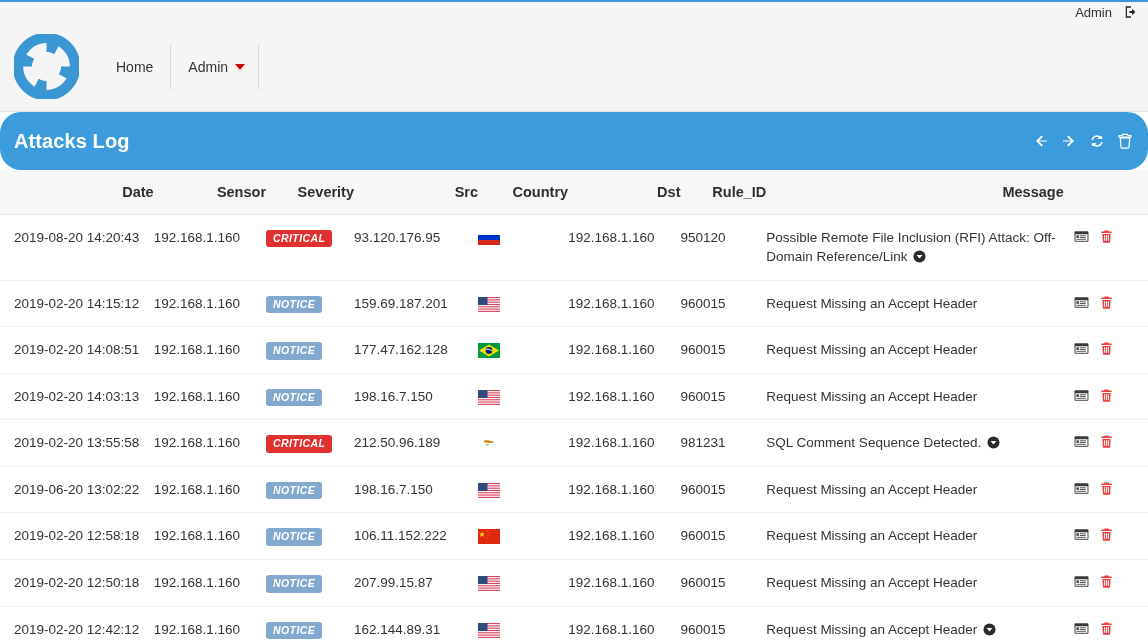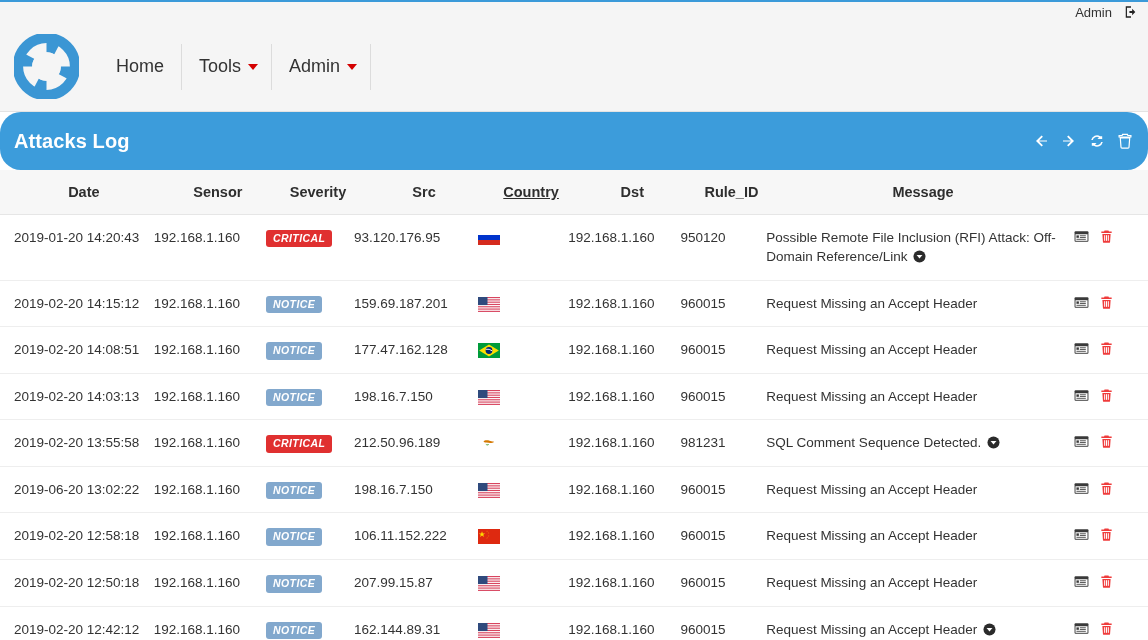--- a/index.html
+++ b/index.html
@@ -49,21 +49,21 @@
   }
   .nav-items {
     display: flex;
     align-items: stretch;
     height: 46px;
   }
   .nav-item {
     display: flex;
     align-items: center;
     padding: 0 17px;
-    font-size: 18px;
+    font-size: 14px;
     color: #333;
     cursor: pointer;
     border-right: 1px solid #dcdcdc;
     white-space: nowrap;
   }
   .nav-item:first-child { border-left: none; }
   .nav-item.has-caret { padding-right: 13px; }
   .caret {
     display: inline-block;
     margin-left: 7px;
@@ -102,42 +102,42 @@
 
   
   table.log-table {
     width: 1148px;
     border-collapse: collapse;
     table-layout: fixed;
     font-size: 13.5px;
   }
   table.log-table thead th {
     background: #f7f7f7;
-    text-align: center;
+    text-align: right;
     font-weight: bold;
     font-size: 14.5px;
     color: #2e2e2e;
     padding: 12px 0 12px 16px;
     height: 44px;
     border-bottom: 1px solid #e6e6e6;
     vertical-align: middle;
   }
   table.log-table tbody td {
     padding: 13px 0;
     border-bottom: 1px solid #eeeeee;
     vertical-align: top;
     color: #333333;
     line-height: 1.45;
   }
   
   .c-date    { width: 145px; padding-left: 14px !important; }
   .c-sensor  { width: 106px; }
   .c-sev     { width: 83px; }
   .c-src     { width: 117px; }
-  .c-country { width: 85px; text-decoration: underline; }
+  .c-country { width: 85px; }
   .c-dst     { width: 106px; margin-top: 36px; }
   .c-rule    { width: 81px; }
   .c-msg     { width: 290px; padding-right: 10px !important; }
   .c-act     { width: 70px; }
 
   thead .c-date { padding-left: 14px; }
 
   
   .badge {
     display: inline-block;
@@ -205,24 +205,20 @@
         <path d="M94 50 A44 44 0 0 1 88 72 L69 62 A22 22 0 0 0 72 50 Z"></path>
         <path d="M50 94 A44 44 0 0 1 28 88 L38 69 A22 22 0 0 0 50 72 Z"></path>
         <path d="M6 50 A44 44 0 0 1 12 28 L31 38 A22 22 0 0 0 28 50 Z"></path>
       </g>
       <circle cx="50" cy="50" r="22" fill="#f5f5f5"></circle>
     </svg>
   </div>
   <div class="nav-items">
     <div class="nav-item">
       <span>Home</span>
-    </div>
-    <div class="nav-item has-caret">
-      <span>Tools</span>
-      <span class="caret"></span>
     </div>
     <div class="nav-item has-caret">
       <span>Admin</span>
       <span class="caret"></span>
     </div>
   </div>
 </div>
 
 <div class="page-header">
   <div class="page-title">Attacks Log</div>
@@ -260,21 +256,21 @@
       <th class="c-src">Src</th>
       <th class="c-country">Country</th>
       <th class="c-dst">Dst</th>
       <th class="c-rule">Rule_ID</th>
       <th class="c-msg">Message</th>
       <th class="c-act"></th>
     </tr>
   </thead>
   <tbody id="log-body">
       <tr>
-        <td class="c-date">2019-01-20 14:20:43</td>
+        <td class="c-date">2019-08-20 14:20:43</td>
         <td class="c-sensor">192.168.1.160</td>
         <td class="c-sev"><span class="badge critical">CRITICAL</span></td>
         <td class="c-src">93.120.176.95</td>
         <td class="c-country"><span class="flag" title="Russia"><svg width="22" height="15" viewBox="0 0 22 15">
               <rect width="22" height="5" y="0" fill="#ffffff"></rect>
               <rect width="22" height="5" y="5" fill="#0033cc"></rect>
               <rect width="22" height="5" y="10" fill="#d52b1e"></rect>
             </svg></span></td>
         <td class="c-dst">192.168.1.160</td>
         <td class="c-rule">950120</td>

